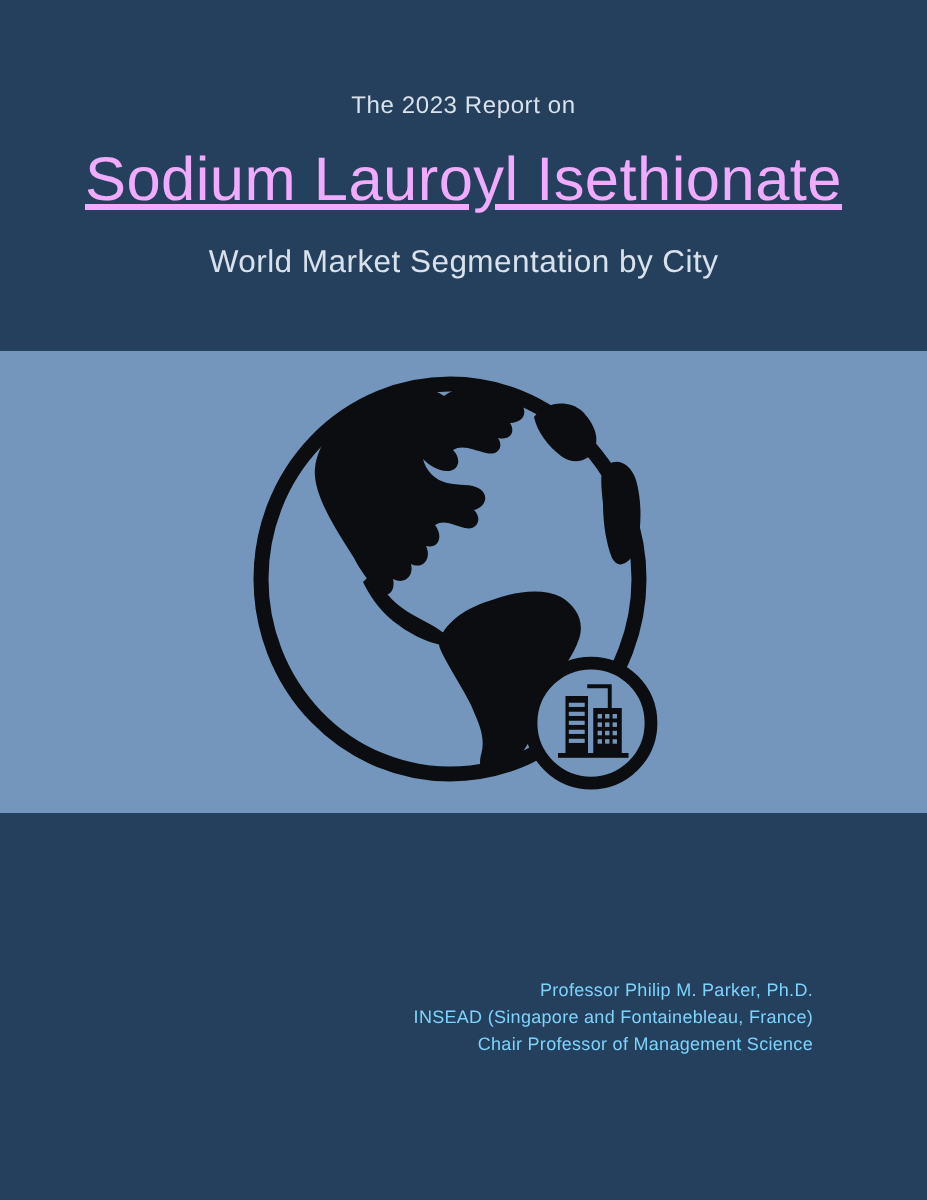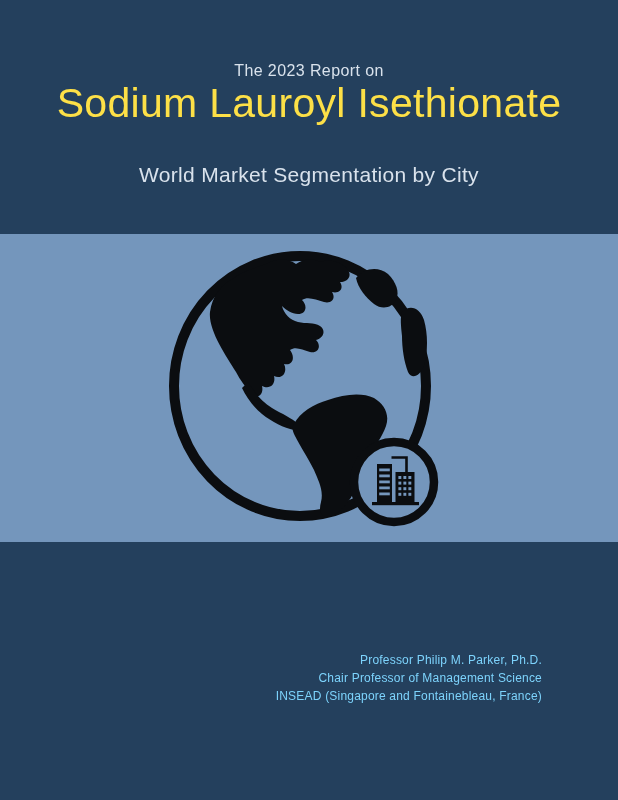--- a/index.html
+++ b/index.html
@@ -11,26 +11,27 @@
     font-family:"Liberation Sans","DejaVu Sans",sans-serif;
   }
   .kicker{
     position:absolute;top:62px;left:0;width:100%;
     text-align:center;
     font-size:16px;font-weight:300;
     letter-spacing:0.4px;
     color:#d9e2ec;
   }
   .title{
-    position:absolute;top:80px;left:0;width:100%;
+    position:absolute;top:96px;left:0;width:100%;
     text-align:center;
     font-size:41px;font-weight:300;
     letter-spacing:0.3px;
-    color:#fde047;
+    color:#f0abfc;
     white-space:nowrap;
+    text-decoration:underline;
   }
   .subtitle{
     position:absolute;top:163px;left:0;width:100%;
     text-align:center;
     font-size:21px;font-weight:300;
     letter-spacing:0.3px;
     color:#d9e2ec;
   }
   .band{
     position:absolute;top:234px;left:0;
@@ -153,17 +154,17 @@
           <rect x="408.4" y="258.8" width="2.9" height="3" fill="#7496bc"></rect>
 
           <rect x="372" y="268" width="47" height="3.2"></rect>
         </g>
       </g>
     </svg>
   </div>
 
   <div class="author-block">
     <div>Professor Philip M. Parker, Ph.D.</div>
+    <div>INSEAD (Singapore and Fontainebleau, France)</div>
     <div>Chair Professor of Management Science</div>
-    <div>INSEAD (Singapore and Fontainebleau, France)</div>
   </div>
 
 </div>
 
 </body></html>

